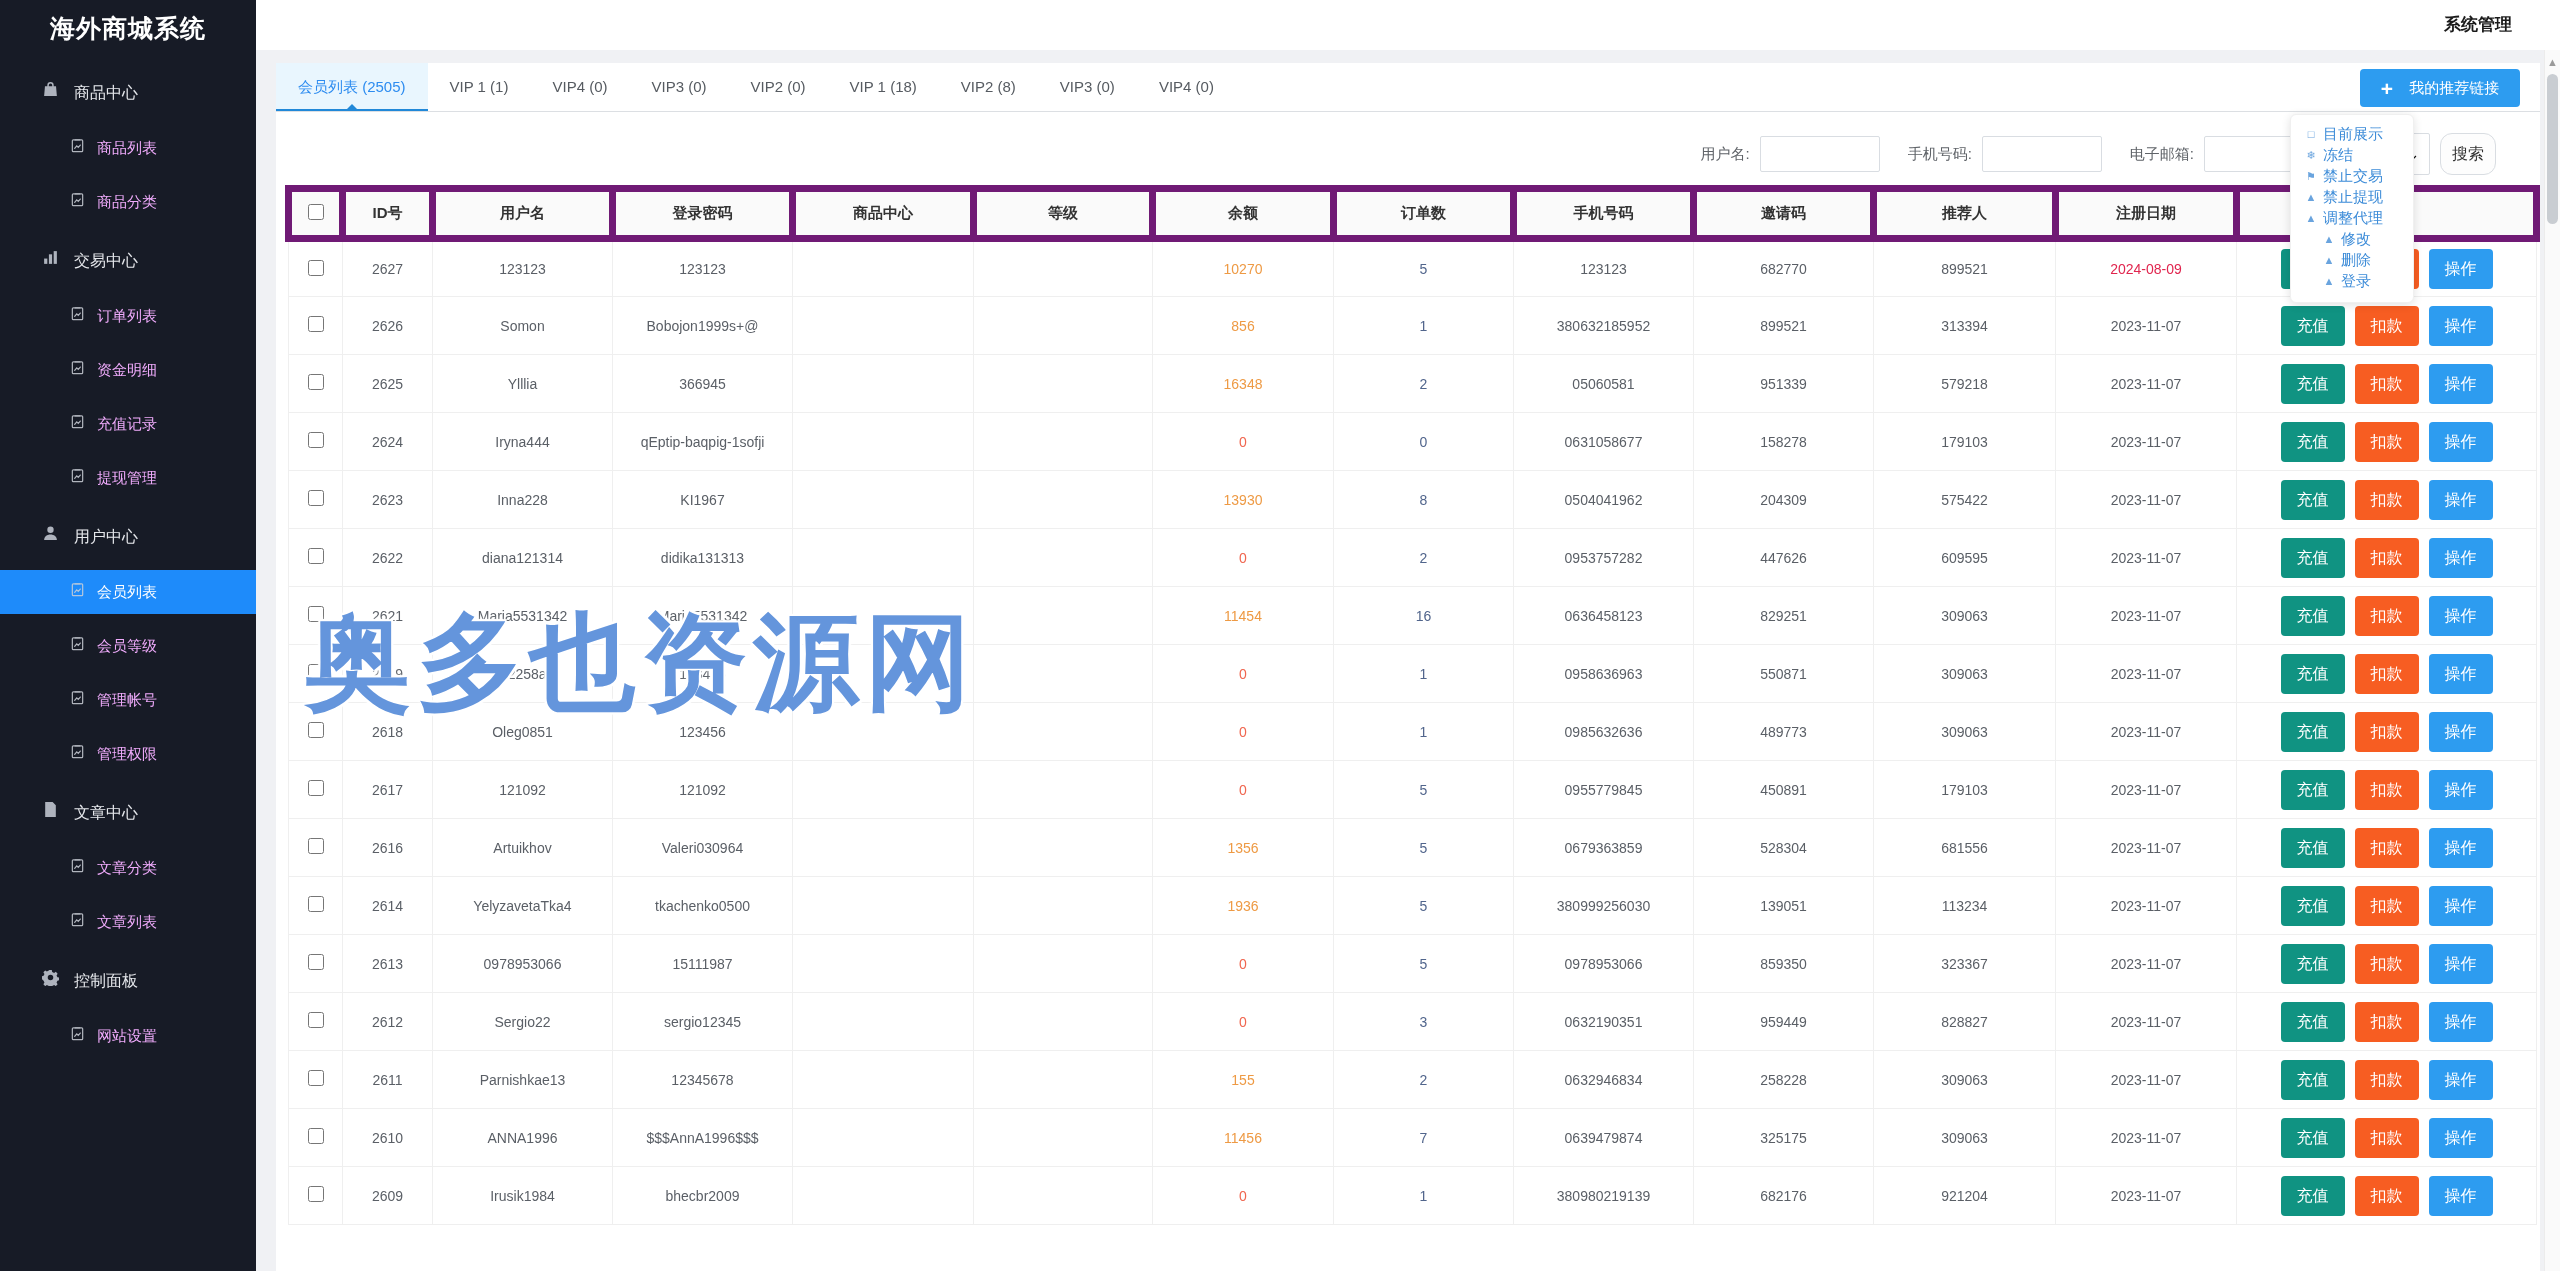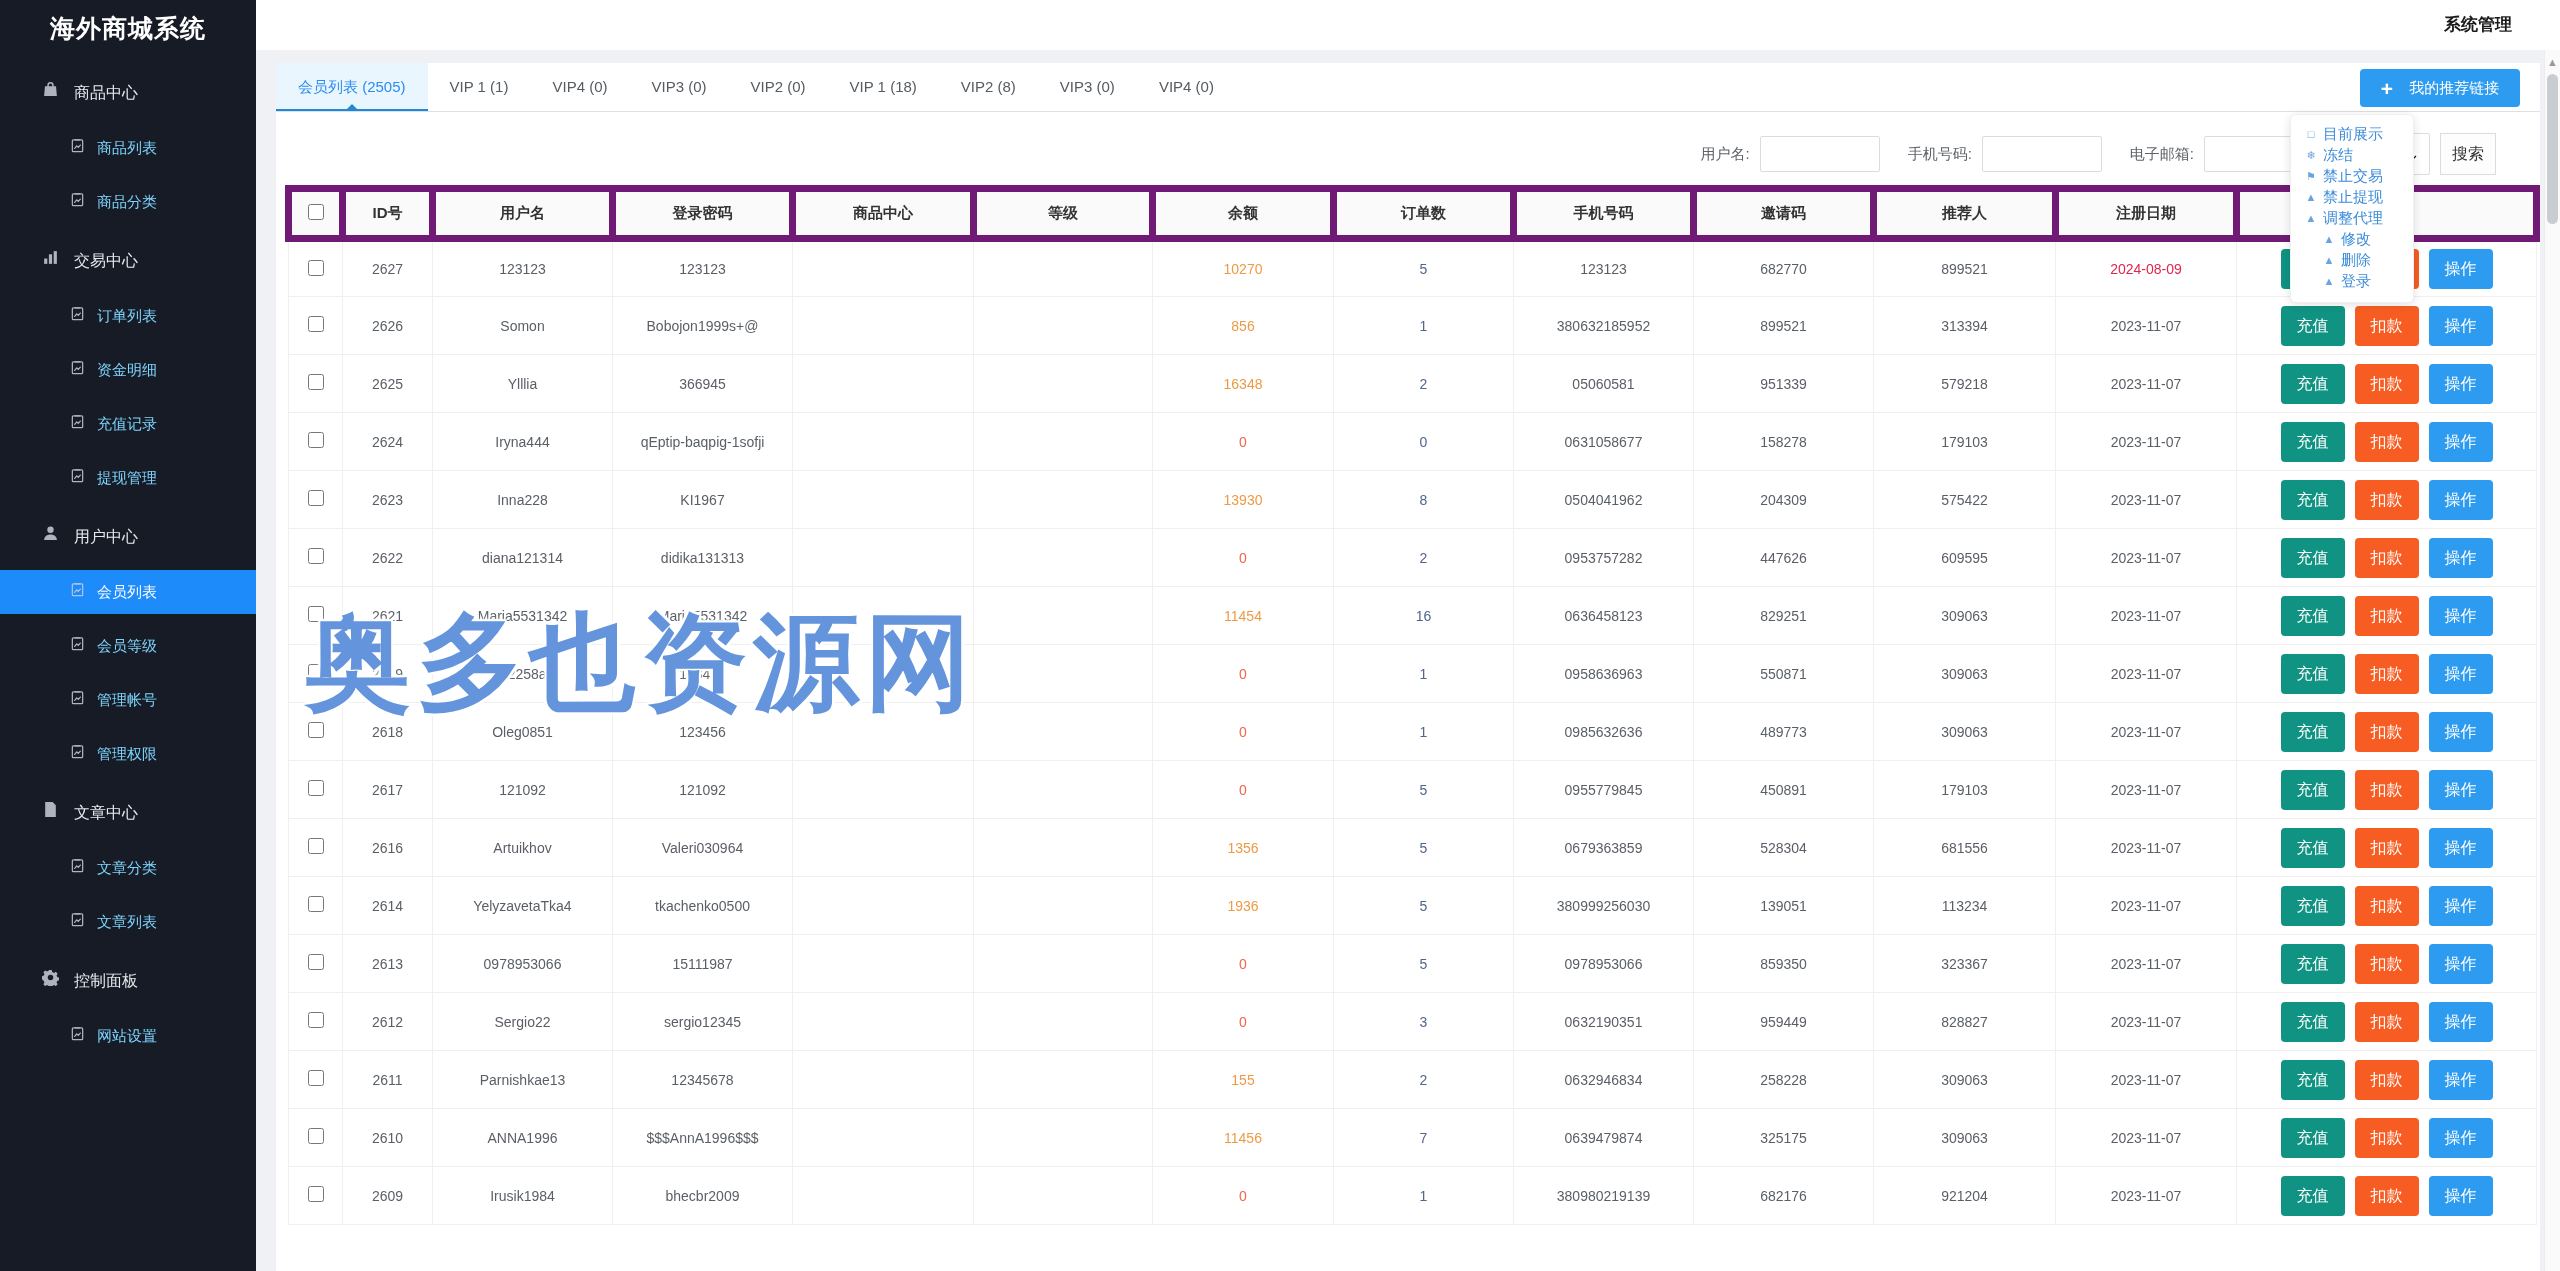--- a/index.html
+++ b/index.html
@@ -7,21 +7,21 @@
     font-family:"Liberation Sans","DejaVu Sans",sans-serif; background:#f0f1f4; }
 
   
   .sidebar { position:absolute; left:0; top:0; width:256px; height:1271px;
     background:#171b26; z-index:20; }
   .sidebar-title { height:56px; line-height:56px; text-align:center; color:#ffffff;
     font-size:25px; font-weight:bold; letter-spacing:1px; }
   .nav-parent { height:46px; line-height:46px; color:#e6e8ec; font-size:16px;
     padding-left:34px; display:flex; align-items:center; cursor:pointer; margin-top:14px;margin-left:8px; }
   .nav-parent svg { width:17px; height:17px; margin-right:15px; flex:none; }
-  .nav-child { height:44px; line-height:44px; color:#7dd3fc; font-size:15px;
+  .nav-child { height:44px; line-height:44px; color:#f0abfc; font-size:15px;
     padding-left:70px; display:flex; align-items:center; cursor:pointer; margin-top:10px; }
   .nav-child svg { width:15px; height:15px; margin-right:12px; flex:none; opacity:.85; }
   .nav-child.active { background:#1e8bfa; color:#ffffff; }
 
   
   .topbar { position:absolute; left:256px; top:0; right:0; height:50px; background:#ffffff; }
   .topbar-admin { position:absolute; right:48px; top:0; line-height:50px; font-size:17px;
     color:#1a1a1a; font-weight:600; cursor:pointer; }
 
   
@@ -47,21 +47,21 @@
   .filters { display:flex; justify-content:flex-end; align-items:center; gap:10px;
     margin:21px 44px 10px 0; height:42px; }
   .filters label { font-size:15px; color:#5f6368; margin-left:18px; }
   .filters input[type=text] { width:120px; height:36px; border:1px solid #d9dde2;
     border-radius:2px; background:#fff; font-size:14px; padding:0 6px; }
   .sort-box { min-width:96px; height:42px; border:1px solid #d9dde2; border-radius:2px;
     display:flex; align-items:center; justify-content:flex-end; padding:0 10px;
     font-size:15px; color:#333; gap:10px; cursor:pointer; background:#fff; }
   .sort-box .chev { font-size:13px; color:#111; font-weight:bold; }
   .search-btn { width:56px; height:42px; border:1px solid #d9dde2; background:#fdfdfd;
-    border-radius:0; font-size:16px; color:#333; cursor:pointer; font-family:Liberation Mono, monospace; }
+    border-radius:12px; font-size:16px; color:#333; cursor:pointer; font-family:Liberation Mono, monospace; }
 
   
   table { border-collapse:collapse; table-layout:fixed; margin-left:9px; width:2248px; }
   thead td { background:#fafafa; border:7px solid #701a75; height:50px; text-align:center;
     font-size:15px; font-weight:bold; color:#333; }
   tbody td { border:1px solid #efefef; height:58px; text-align:center; font-size:14px;
     color:#5a5f66; background:#fff; overflow:hidden; white-space:nowrap; }
   input[type=checkbox] { width:16px; height:16px; cursor:pointer; }
   .balance { color:#ee9a44; }
   .balance.zero { color:#f0654e; }

